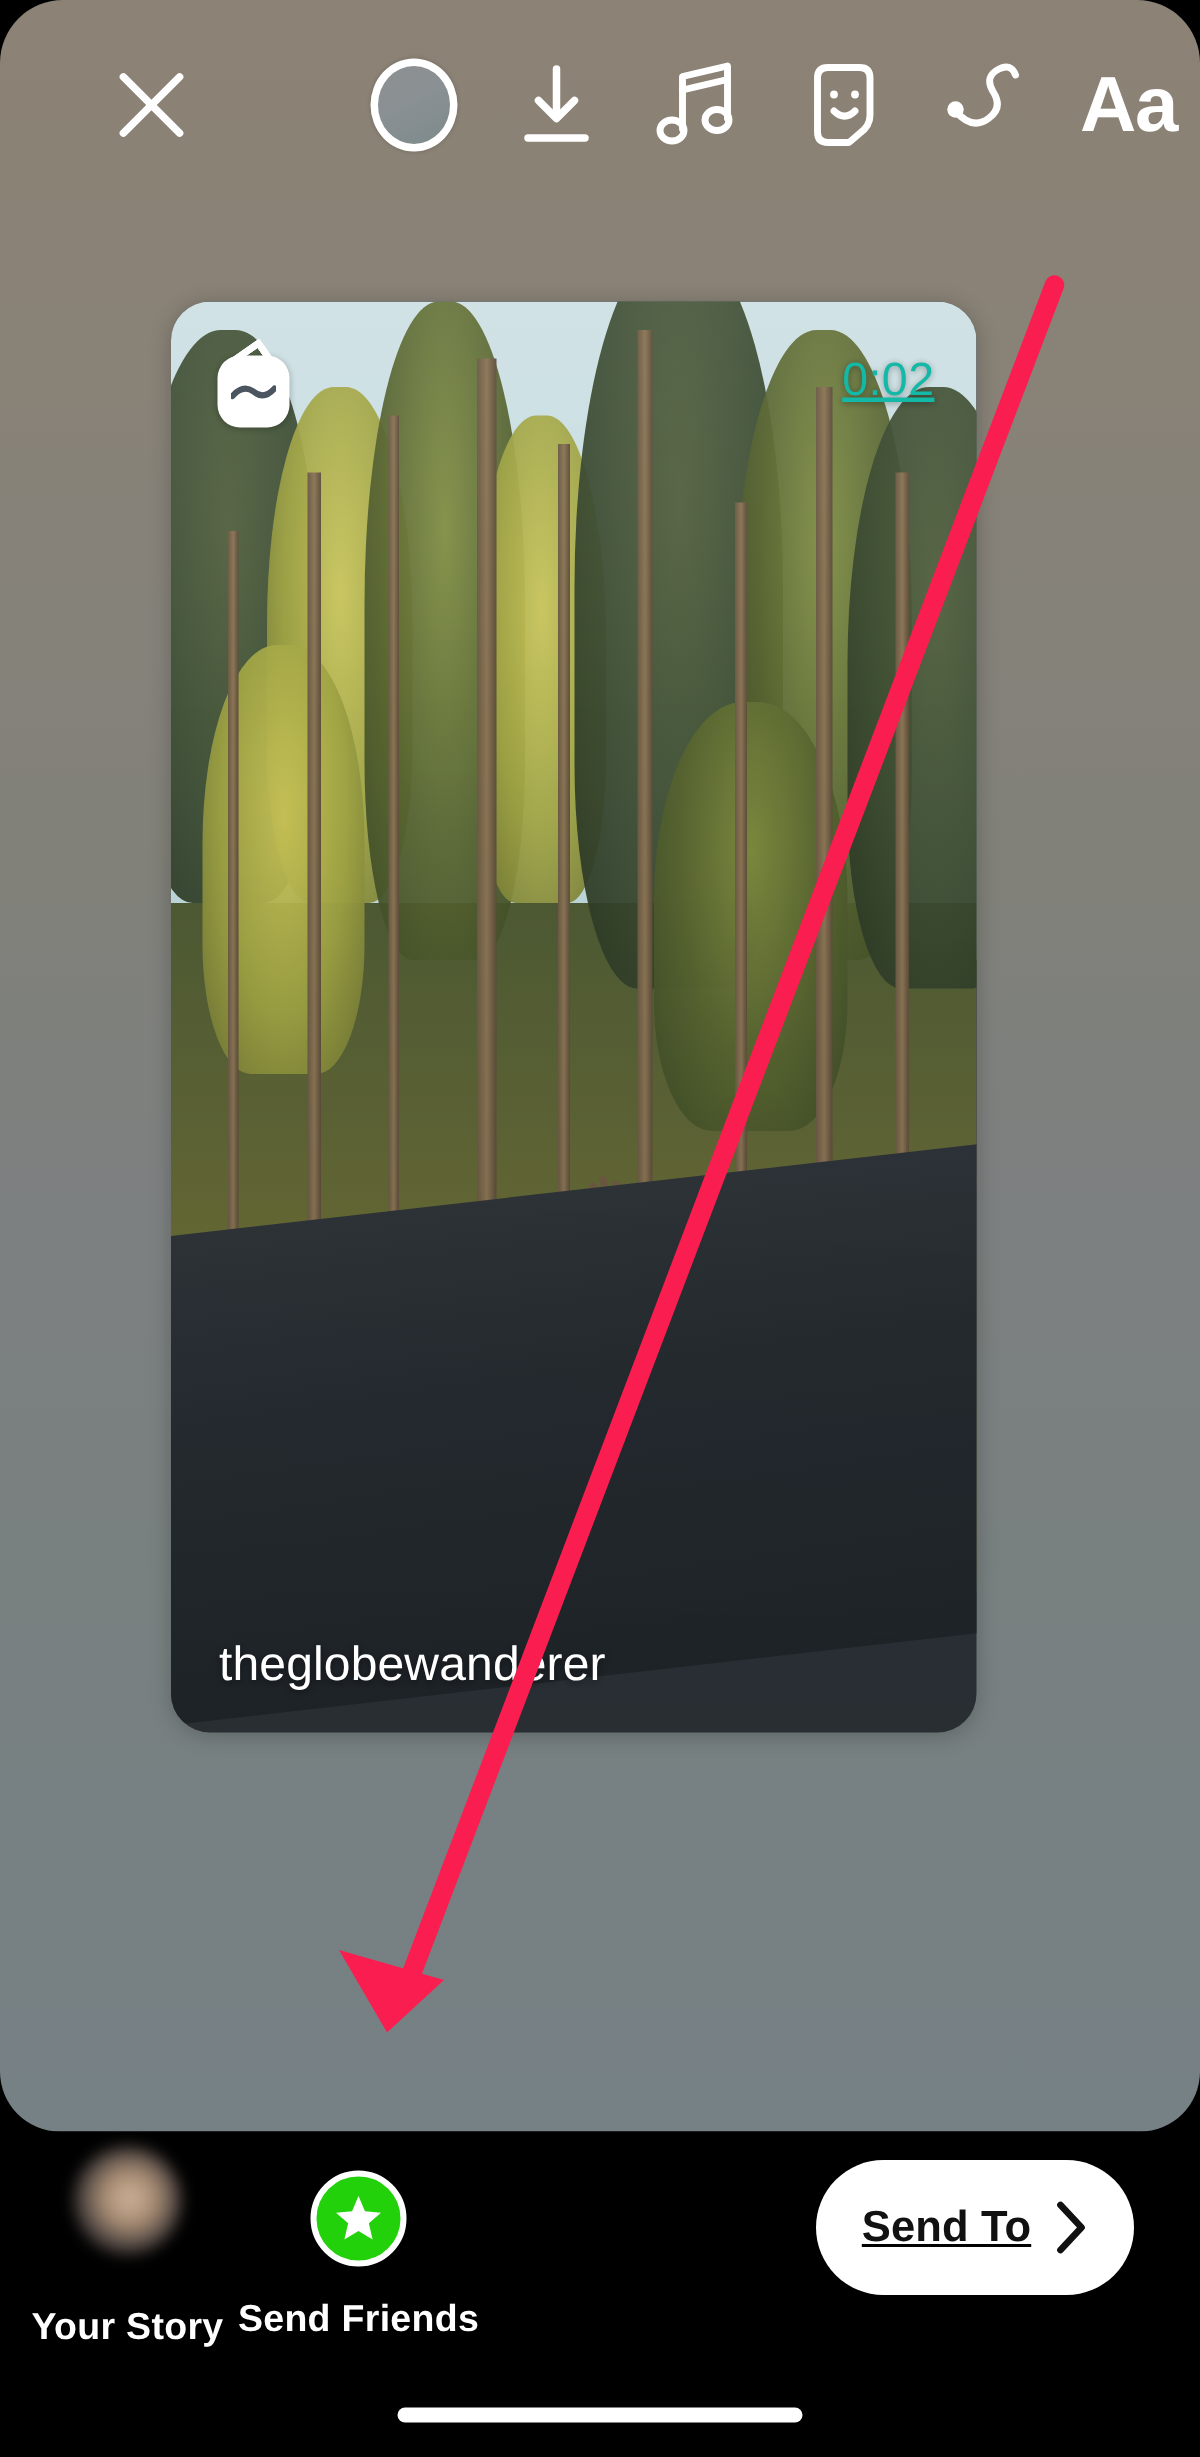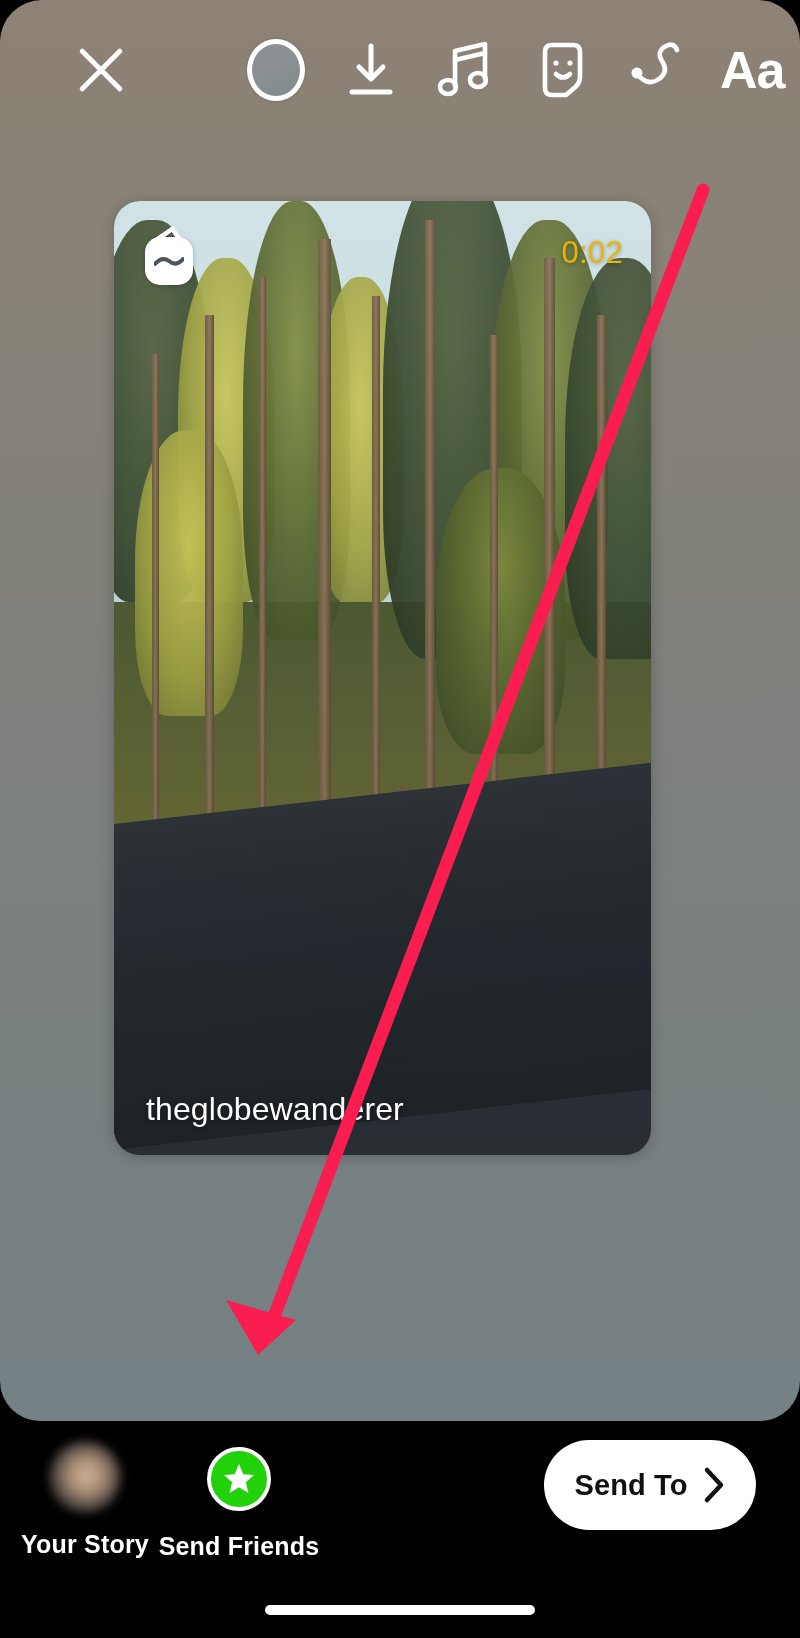--- a/index.html
+++ b/index.html
@@ -183,23 +183,24 @@
     border-top:5px solid #fff; border-right:5px solid #fff;
     transform:rotate(-35deg);
     border-radius:2px;
   }
   .igtv-bolt {
     position:absolute; left:9px; top:18px;
   }
 
   #video-duration {
     position:absolute; right:28px; top:34px;
-    color:#eab308; font-size:31px; font-weight:400;
+    color:#14b8a6; font-size:31px; font-weight:400;
     letter-spacing:.3px;
     text-shadow:0 1px 4px rgba(0,0,0,.35);
+    text-decoration:underline;
   }
   #video-username {
     position:absolute; left:32px; bottom:27px;
     color:#fff; font-size:32px; font-weight:400;
     letter-spacing:.1px;
     text-shadow:0 1px 5px rgba(0,0,0,.45);
   }
 
   
   #annotation-arrow {
@@ -211,21 +212,21 @@
   
   #bottom-bar {
     position:absolute; left:0; right:0; top:1421px; bottom:0;
     background:#000;
   }
   .dest {
     position:absolute;
     display:flex; flex-direction:column; align-items:center;
     cursor:pointer;
   }
-  #dest-your-story { left:33px; top:20px; width:104px; }
+  #dest-your-story { left:33px; top:10px; width:104px;gap:17px; }
   #dest-close-friends { left:169px; top:22px; width:140px; }
 
   .avatar {
     width:72px; height:72px; border-radius:50%;
     background:radial-gradient(circle at 52% 48%, #cfb49b 0%, #a98d74 32%, #4b4340 62%, #1a1718 85%, #0b0a0a 100%);
     filter:blur(5px);
   }
   .avatar-wrap { width:72px; height:72px; position:relative; }
 
   .cf-badge {
@@ -240,21 +241,21 @@
     color:#fff; font-size:25px; font-weight:700;
     white-space:nowrap;
     letter-spacing:.2px;
   }
 
   #send-to-button {
     position:absolute; right:44px; top:19px;
     width:212px; height:90px;
     background:#fff; border-radius:45px;
     display:flex; align-items:center; justify-content:center;
-    gap:16px; cursor:pointer;
+    gap:16px; cursor:pointer;text-decoration:underline;
   }
   #send-to-label {
     color:#111; font-size:29px; font-weight:700; letter-spacing:.1px;
   }
 
   #home-indicator {
     position:absolute; left:50%; transform:translateX(-50%);
     bottom:23px;
     width:270px; height:10px;
     background:#fff; border-radius:6px;

